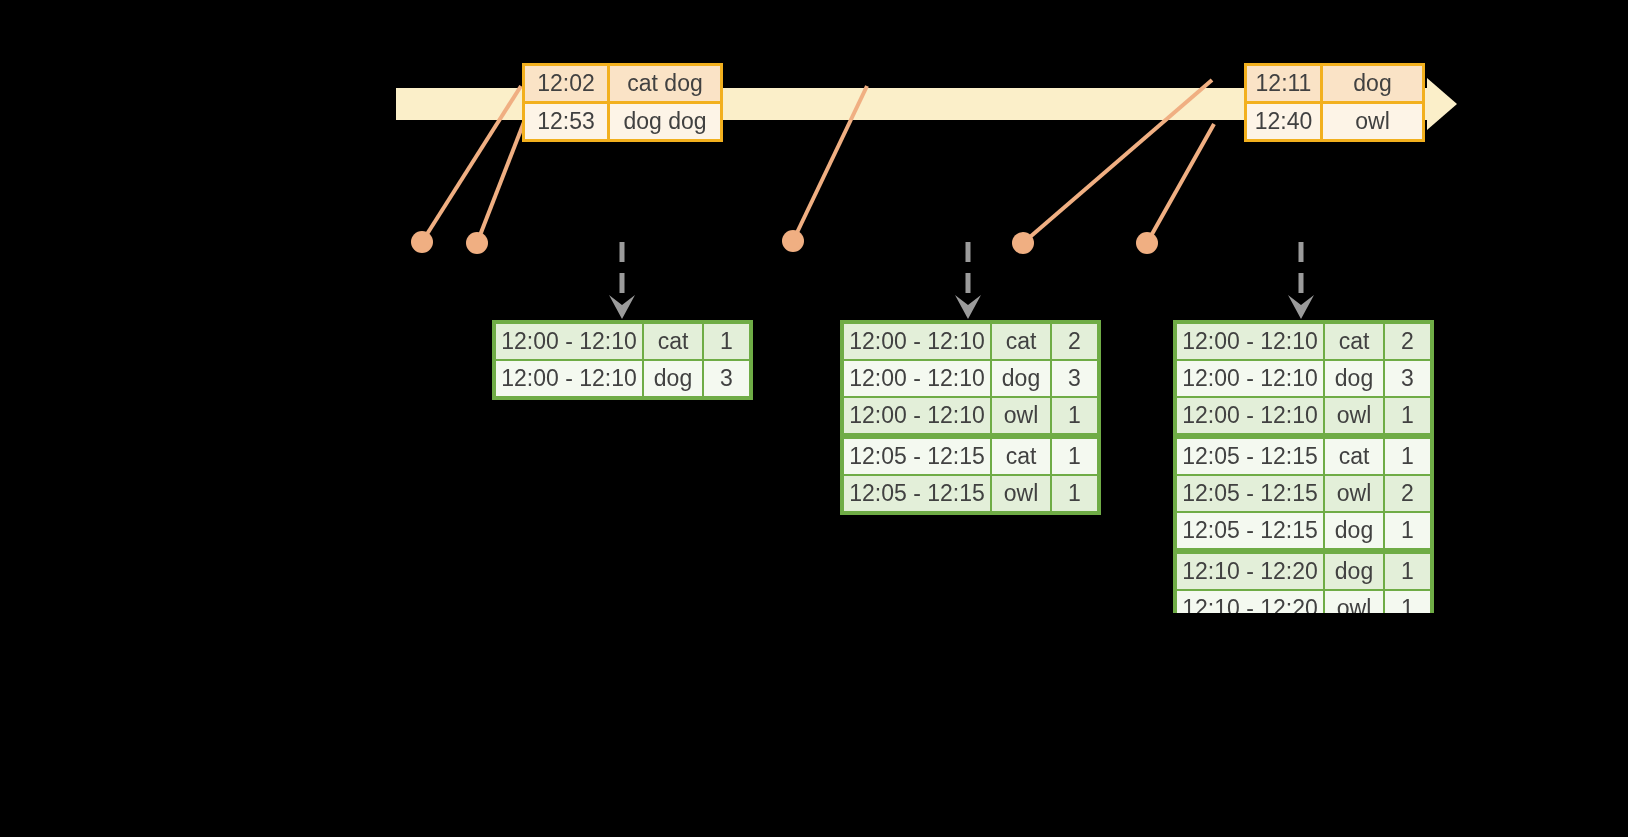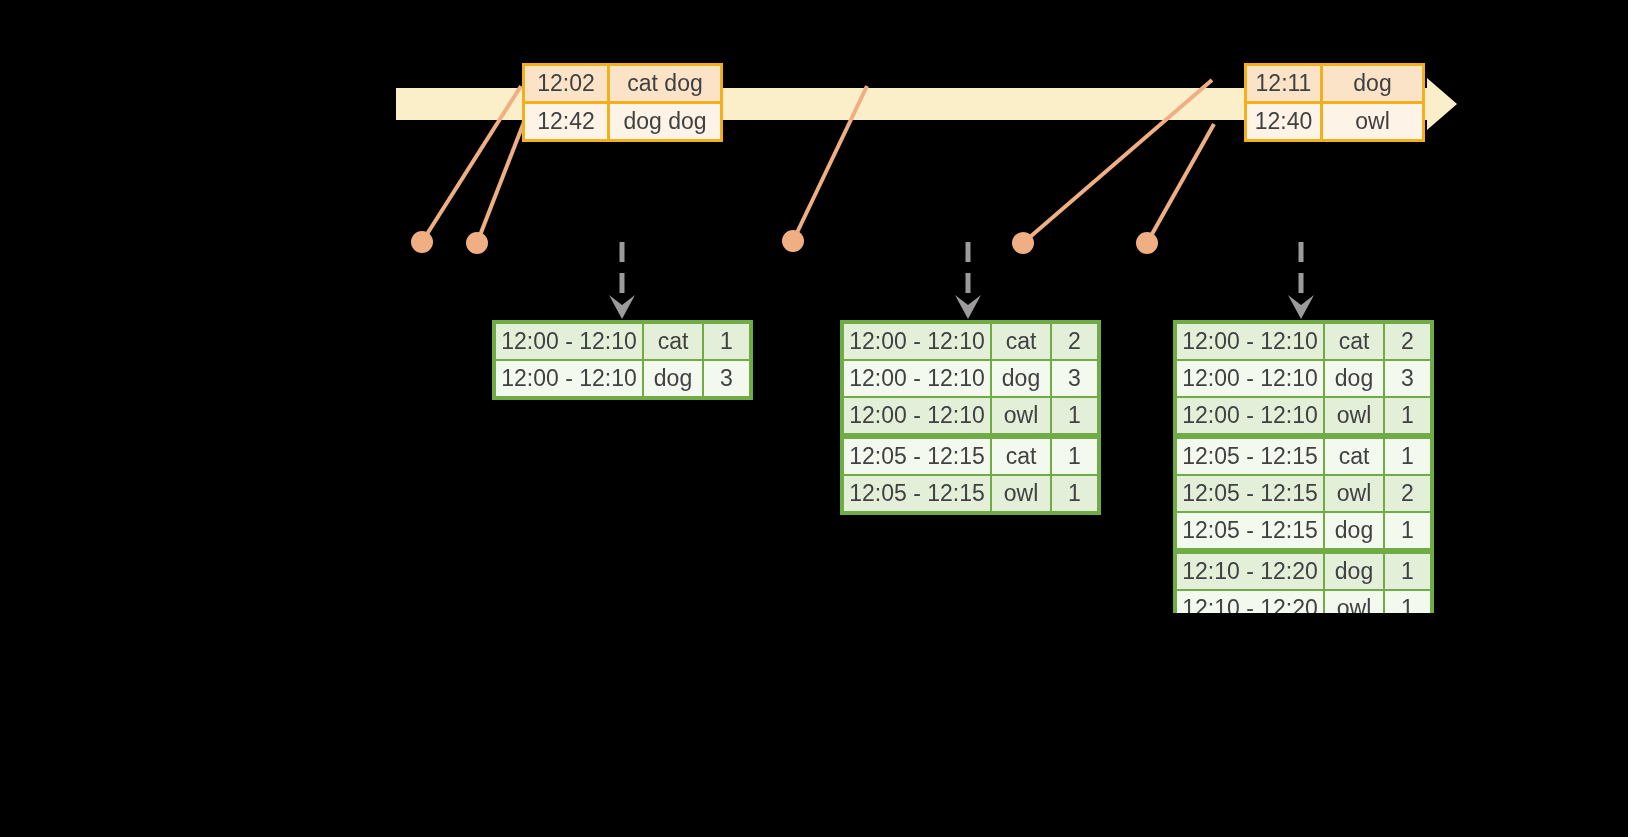--- a/index.html
+++ b/index.html
@@ -87,21 +87,21 @@
     <line class="dashl" x1="968" y1="242" x2="968" y2="299"></line>
     <path class="chev" d="M955,295 L968,305 L981,295 L968,319 Z"></path>
 
     <line class="dashl" x1="1301" y1="242" x2="1301" y2="299"></line>
     <path class="chev" d="M1288,295 L1301,305 L1314,295 L1301,319 Z"></path>
   </svg>
 
   <div class="evtable" style="left:522px; top:63px; grid-template-columns:82px 110px; grid-auto-rows:35px;">
     <div class="cell ev-a">12:02</div>
     <div class="cell ev-a">cat dog</div>
-    <div class="cell ev-b">12:42</div>
+    <div class="cell ev-b">12:53</div>
     <div class="cell ev-b">dog dog</div>
   </div>
 
 
   <div class="evtable" style="left:1244px; top:63px; grid-template-columns:73px 99px; grid-auto-rows:35px;">
     <div class="cell ev-a">12:11</div>
     <div class="cell ev-a">dog</div>
     <div class="cell ev-b">12:40</div>
     <div class="cell ev-b">owl</div>
   </div>

